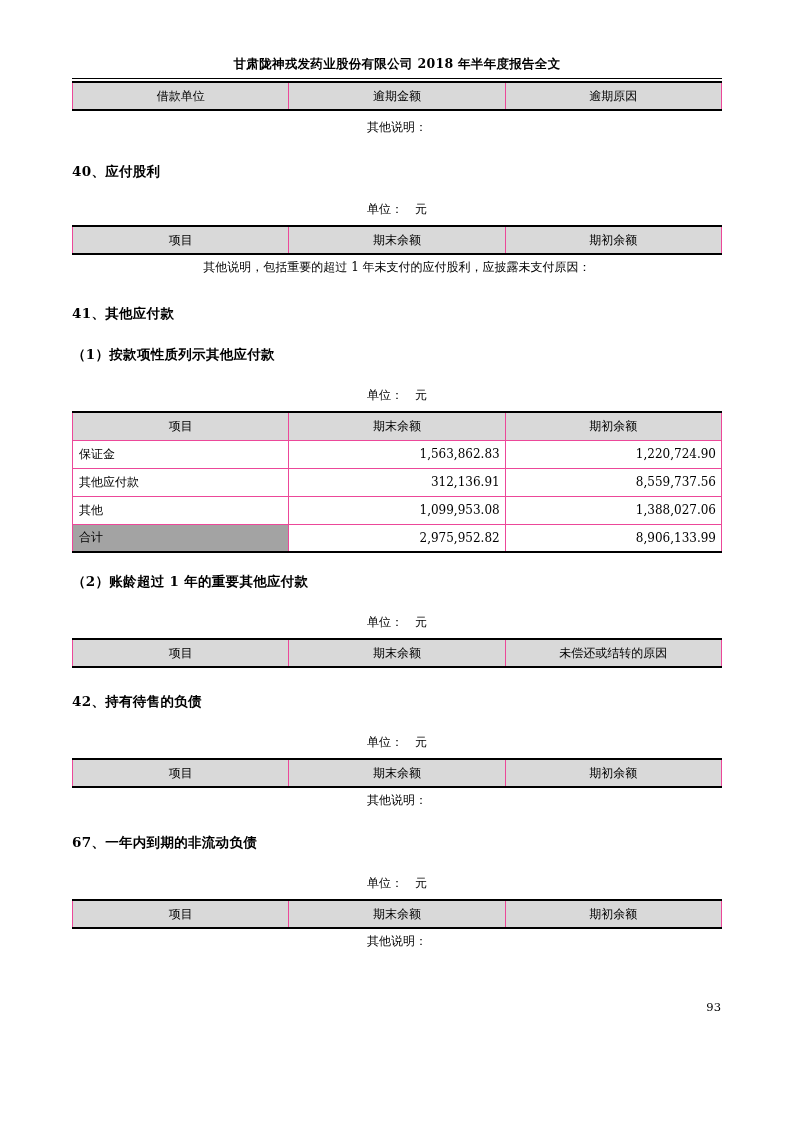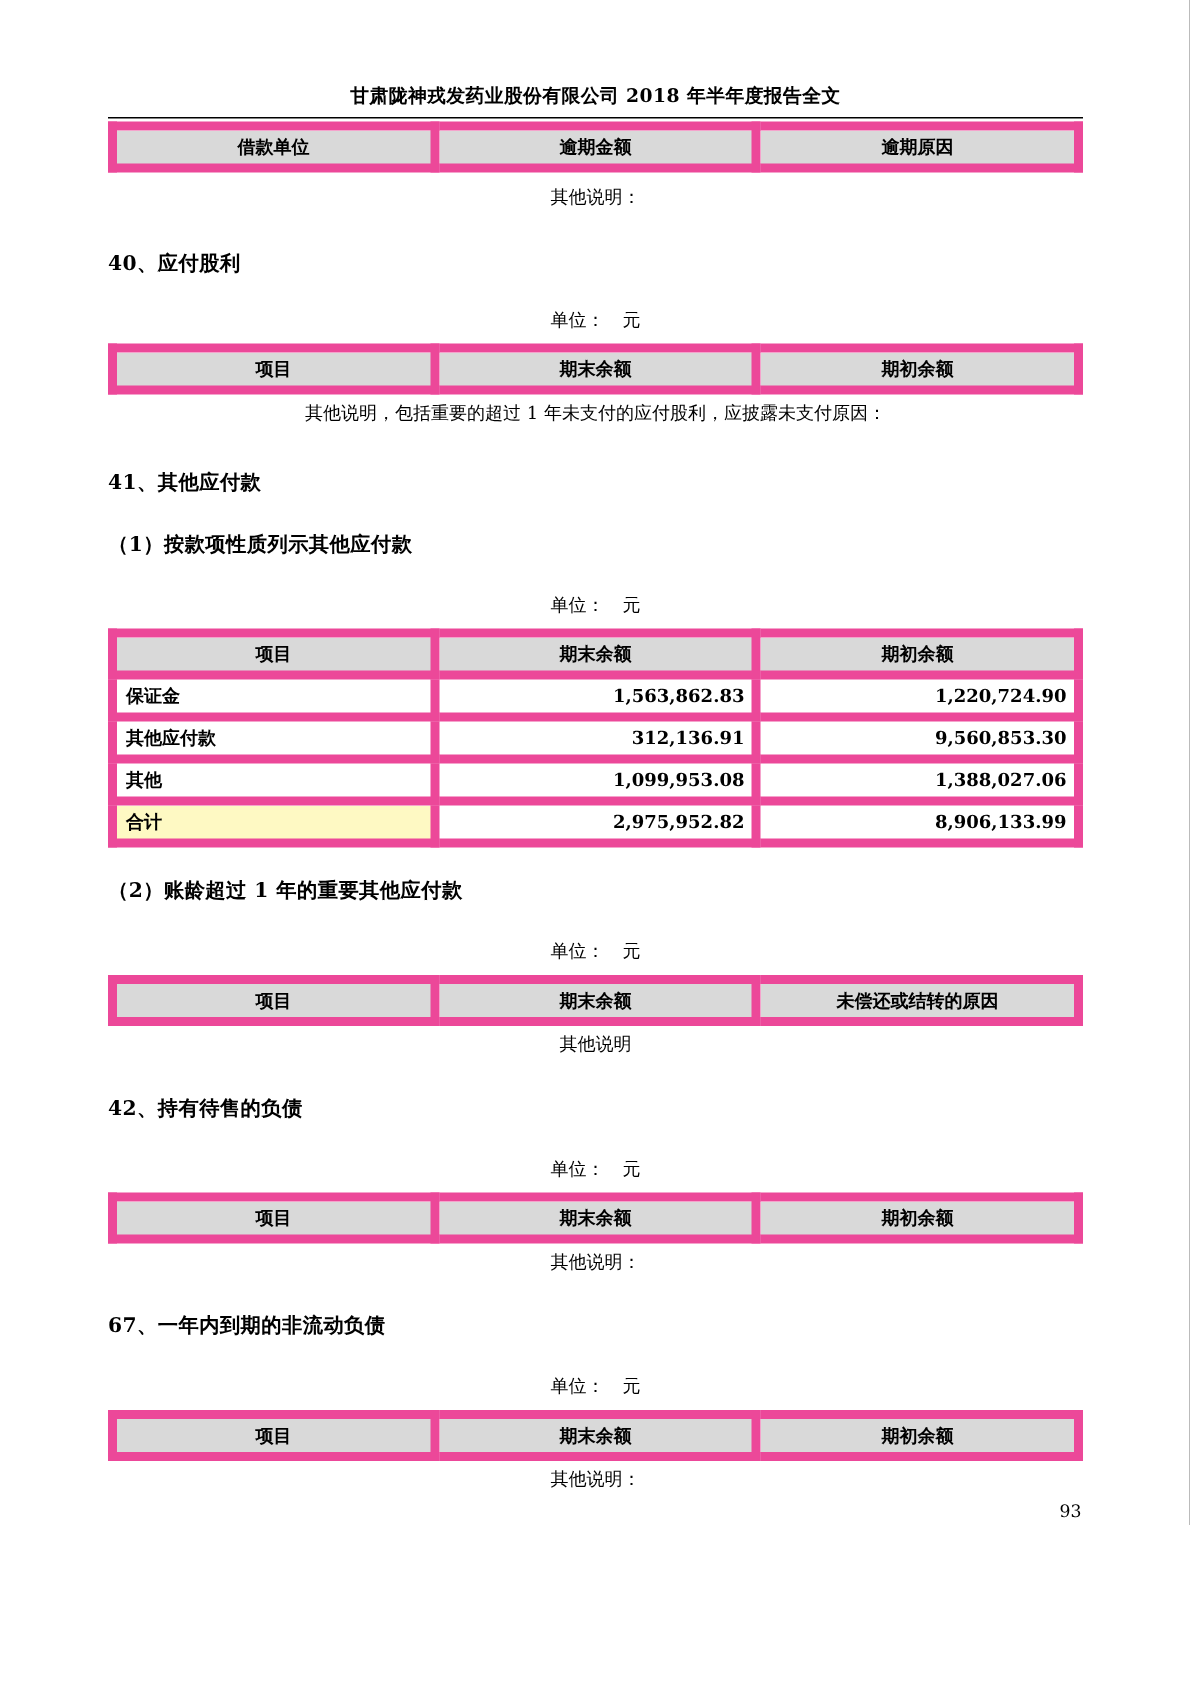--- a/index.html
+++ b/index.html
@@ -27,34 +27,34 @@
     font-weight: bold;
   }
   table {
     width: 100%;
     border-collapse: collapse;
     table-layout: fixed;
     font-size: 12px;
   }
   table { border-top: 2px solid #000; border-bottom: 2px solid #000; }
   th, td {
-    border: 6px solid #ec4899;
+    border: 1px solid #ec4899;
     height: 28px;
     vertical-align: middle;
-    font-weight: bold;
+    font-weight: normal;
     overflow: hidden;
     white-space: nowrap;
   }
   th {
     background: #d9d9d9;
     text-align: center;
   }
   td.item { text-align: left; padding-left: 6px; }
   td.num  { text-align: right; padding-right: 5px; }
-  td.total-cell { background: #fef9c3; }
+  td.total-cell { background: #a3a3a3; }
   .note {
     font-size: 12px;
     margin-top: 8px;
     text-align: center;
   }
   .note.tight { margin-top: 4px; }
   .section-heading {
     font-size: 13.5px;
     font-weight: bold;
     letter-spacing: 0.3px;
@@ -114,21 +114,21 @@
         <th>期初余额</th>
       </tr>
       <tr>
         <td class="item">保证金</td>
         <td class="num">1,563,862.83</td>
         <td class="num">1,220,724.90</td>
       </tr>
       <tr>
         <td class="item">其他应付款</td>
         <td class="num">312,136.91</td>
-        <td class="num">9,560,853.30</td>
+        <td class="num">8,559,737.56</td>
       </tr>
       <tr>
         <td class="item">其他</td>
         <td class="num">1,099,953.08</td>
         <td class="num">1,388,027.06</td>
       </tr>
       <tr>
         <td class="item total-cell">合计</td>
         <td class="num">2,975,952.82</td>
         <td class="num">8,906,133.99</td>
@@ -140,21 +140,20 @@
     <div class="unit-line" style="margin-top:23px;">单位：　元</div>
     <table>
       <tbody>
           <tr>
         <th>项目</th>
         <th>期末余额</th>
         <th>未偿还或结转的原因</th>
       </tr>
     </tbody>
       </table>
-    <div class="note tight">其他说明</div>
 
     <div class="section-heading" style="margin-top:25px;">42、持有待售的负债</div>
     <div class="unit-line" style="margin-top:23px;">单位：　元</div>
     <table>
       <tbody>
           <tr>
         <th>项目</th>
         <th>期末余额</th>
         <th>期初余额</th>
       </tr>

